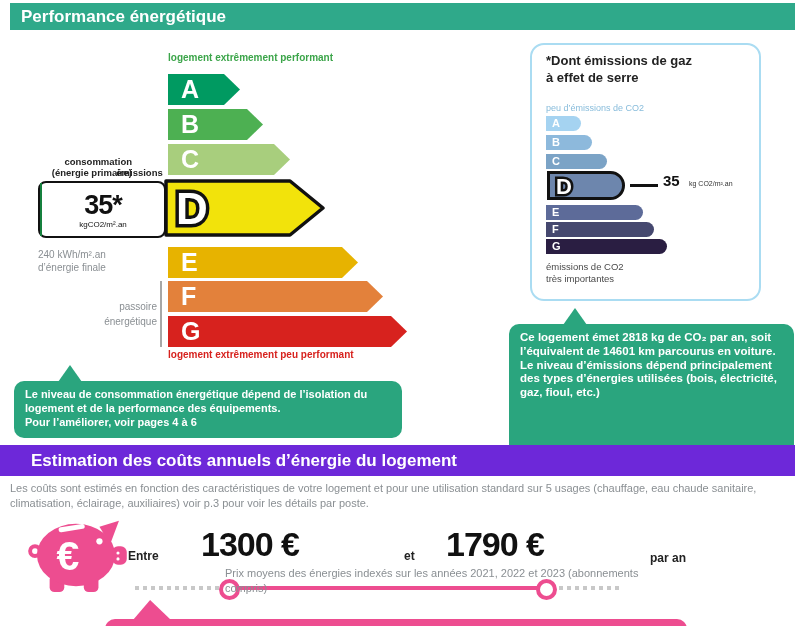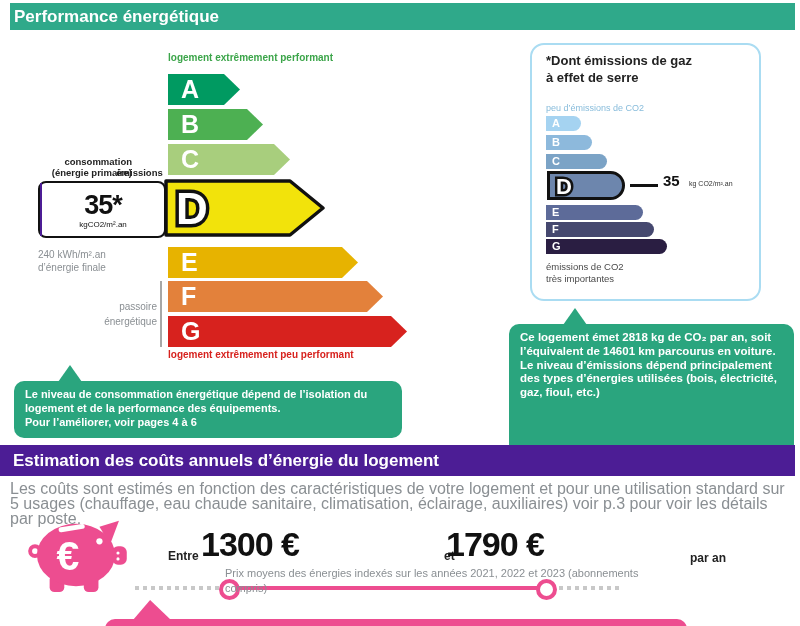--- a/index.html
+++ b/index.html
@@ -1,37 +1,37 @@
 <!DOCTYPE html>
 <html><head>
 <meta charset="utf-8">
 <style>
   html,body{margin:0;padding:0;}
   body{width:800px;height:626px;position:relative;background:#fff;
        font-family:"Liberation Sans",sans-serif;overflow:hidden;}
   .abs{position:absolute;}
   
   .banner-green{left:10px;top:3px;width:785px;height:27px;background:#2fa98a;
-    color:#fff;font-size:17px;font-weight:bold;line-height:27px;padding-left:4px;
+    color:#fff;font-size:17px;font-weight:bold;line-height:27px;padding-left:11px;
     box-sizing:border-box;}
   
   .scale-top-label{left:168px;top:52px;font-size:10px;font-weight:bold;color:#3ca54a;}
   .scale-bottom-label{left:168px;top:349px;font-size:10px;font-weight:bold;color:#d7221e;text-align:right;}
   .arrow{position:absolute;height:31px;
     clip-path:polygon(0 0,calc(100% - 16px) 0,100% 50%,calc(100% - 16px) 100%,0 100%);}
   .arrow .ltr{color:#fff;font-weight:bold;font-size:25px;line-height:30px;padding-left:13px;display:block;}
   
   .cons-label{left:16px;top:156px;width:116px;text-align:right;font-size:9.5px;
     font-weight:bold;color:#222;line-height:11px;}
   .emis-label{left:112px;top:167px;width:55px;text-align:center;font-size:9.5px;
     font-weight:bold;color:#222;}
   .value-box{left:38px;top:181px;width:128px;height:57px;background:#fff;
     border:2.5px solid #111;border-radius:8px;box-sizing:border-box;display:flex;z-index:2;}
   .value-cell{flex:1;display:flex;flex-direction:column;align-items:center;justify-content:center;}
-  .value-cell.right{border-left:2px solid #4c1d95;}
+  .value-cell.right{border-left:2px solid #15803d;}
   .value-num{font-size:27px;font-weight:bold;color:#111;letter-spacing:-1px;line-height:28px;}
   .value-unit{font-size:8px;color:#111;margin-top:1px;}
   .gray-note{left:38px;top:248px;font-size:10px;color:#8a8f93;line-height:13px;}
   .sieve{left:83px;top:299px;width:74px;text-align:right;font-size:10px;color:#8a8f93;line-height:15px;}
   .sieve-bar{left:160px;top:281px;width:2px;height:66px;background:#a7a7a7;}
   
   .tri-green{width:0;height:0;border-left:12px solid transparent;
     border-right:12px solid transparent;border-bottom:17px solid #2aa57e;}
   .callout{background:#2aa57e;border-radius:10px;color:#fff;font-size:11px;
     font-weight:bold;line-height:13.8px;padding:7px 11px;box-sizing:border-box;}
@@ -43,24 +43,24 @@
   .ghg-title{left:546px;top:52px;font-size:13px;font-weight:bold;color:#222;line-height:17px;}
   .ghg-low{left:546px;top:103px;font-size:9px;color:#88bcdb;}
   .ghg-high{left:546px;top:261px;font-size:9.5px;color:#4a4a4a;line-height:12px;}
   .co2bar{position:absolute;height:15px;border-radius:0 8px 8px 0;}
   .co2bar .ltr{color:#fff;font-weight:bold;font-size:11px;line-height:15px;padding-left:6px;display:block;}
   .co2bar.current{height:29px;border:3px solid #111;border-radius:0 15px 15px 0;box-sizing:border-box;}
   .ghg-line{left:630px;top:184px;width:28px;height:3px;background:#111;}
   .ghg-value{left:663px;top:172px;font-size:15px;font-weight:bold;color:#111;text-align:right;}
   .ghg-value-unit{left:689px;top:180px;font-size:7px;color:#333;}
   
-  .banner-pink{left:0;top:445px;width:795px;height:31px;background:#4c1d95;color:#fff;
-    font-size:17px;font-weight:bold;line-height:31px;padding-left:13px;box-sizing:border-box;}
-  .cost-desc{left:10px;top:481px;width:782px;font-size:16px;color:#8a8f93;line-height:15px;}
-  .lbl-small{font-size:12px;font-weight:bold;color:#222;padding-left:40px;}
+  .banner-pink{left:0;top:445px;width:795px;height:31px;background:#6d28d9;color:#fff;
+    font-size:17px;font-weight:bold;line-height:31px;padding-left:31px;box-sizing:border-box;}
+  .cost-desc{left:10px;top:481px;width:782px;font-size:11px;color:#8a8f93;line-height:15px;}
+  .lbl-small{font-size:12px;font-weight:bold;color:#222;}
   .big-num{font-size:34px;font-weight:bold;color:#111;letter-spacing:-1px;}
   .slider-track{left:135px;top:586px;width:487px;height:4px;
     background:repeating-linear-gradient(90deg,#c8c8c8 0 4px,transparent 4px 8px);}
   .slider-range{left:228px;top:586px;width:317px;height:4px;background:#ed4d90;border-radius:2px;}
   .slider-handle{position:absolute;width:13px;height:13px;border:4px solid #ed4d90;
     border-radius:50%;background:#fff;}
   .slider-caption{left:225px;top:566px;width:435px;font-size:11px;color:#8a8f93;line-height:15px;}
   .bubble-tri{left:133px;top:600px;width:38px;height:20px;background:#ed4d90;
     clip-path:polygon(45% 0,100% 100%,0 100%);}
   .bubble-bar{left:105px;top:619px;width:582px;height:10px;background:#ed4d90;

